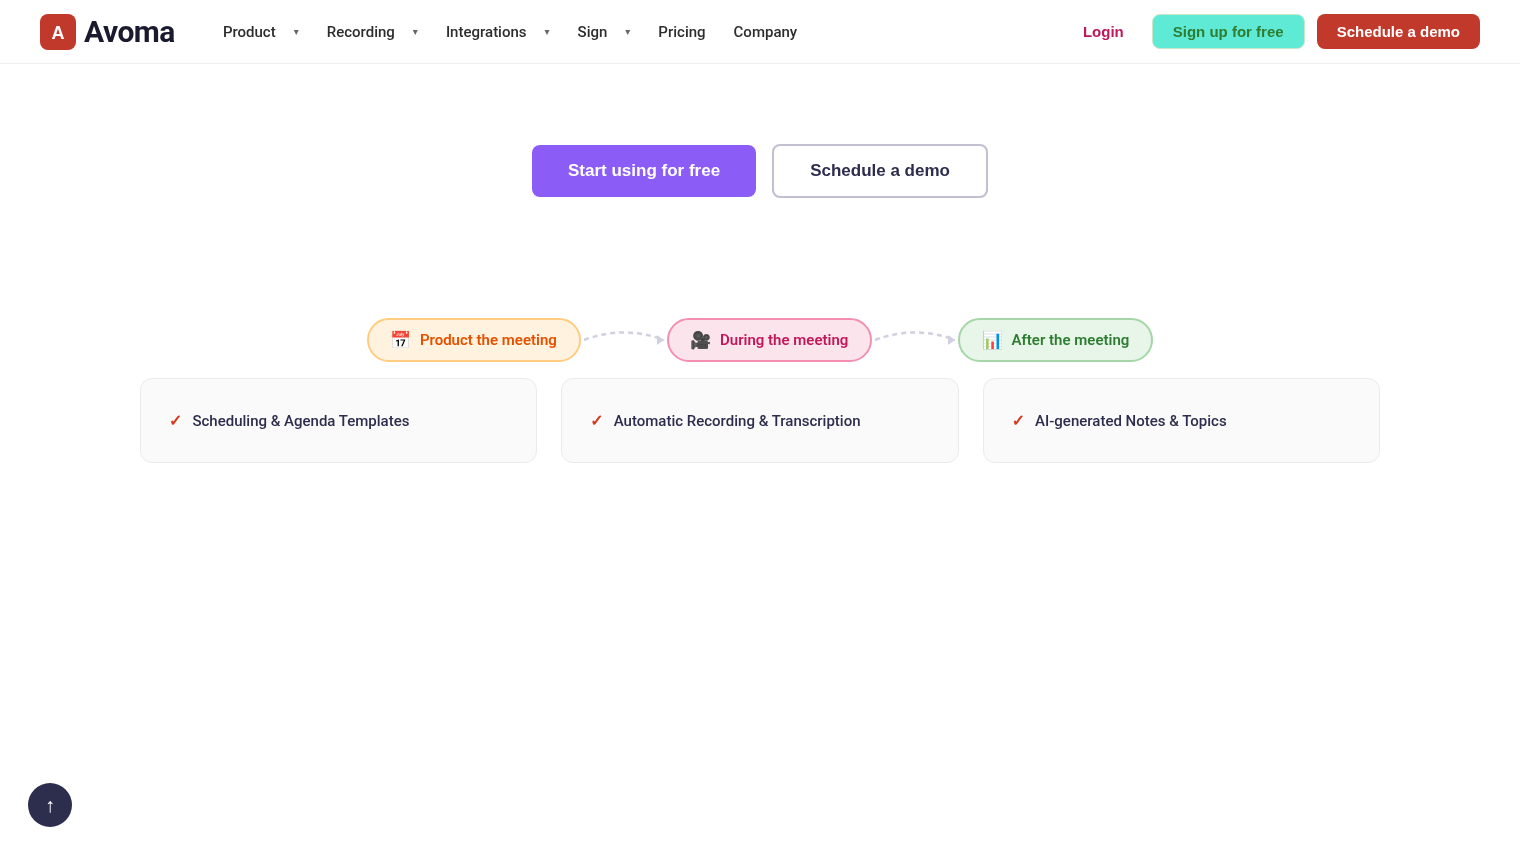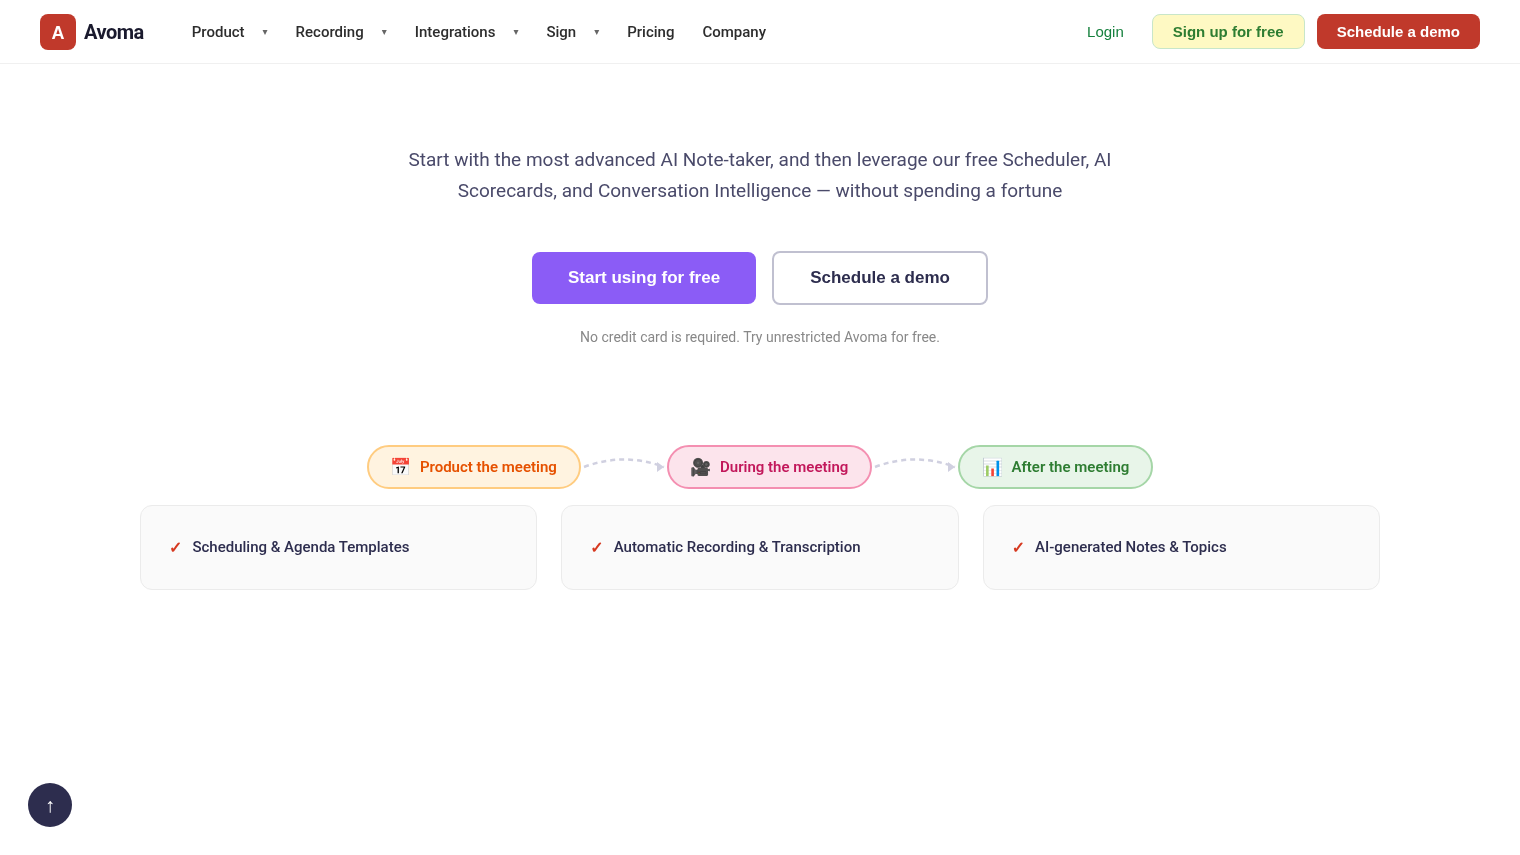--- a/index.html
+++ b/index.html
@@ -31,21 +31,21 @@
     .logo-wrap {
       display: flex;
       align-items: center;
       gap: 8px;
     }
     .logo-icon {
       width: 36px;
       height: 36px;
     }
     .logo-text {
-      font-size: 20px;
+      font-size: 30px;
       font-weight: 700;
       color: #1a1a2e;
       letter-spacing: -0.5px;
     }
     .nav-links {
       display: flex;
       align-items: center;
       gap: 4px;
     }
     .nav-item {
@@ -63,31 +63,31 @@
       font-size: 10px;
       color: #666;
     }
     .nav-right {
       display: flex;
       align-items: center;
       gap: 12px;
     }
     .btn-login {
       font-size: 15px;
-      font-weight: 400;
-      color: #15803d;
+      font-weight: 700;
+      color: #be185d;
       padding: 8px 16px;
       cursor: pointer;
       border-radius: 6px;
       background: transparent;
       border: none;
       text-align: right;
     }
     .btn-signup {
-      background: #fef9c3;
+      background: #5eead4;
       color: #2e7d32;
       border: 1.5px solid #c8e6c9;
       border-radius: 8px;
       padding: 8px 20px;
       font-size: 15px;
       font-weight: 600;
       cursor: pointer;
     }
     .btn-demo-nav {
       background: #c0392b;
@@ -314,27 +314,25 @@
     </div>
   </div>
   <div class="nav-right">
     <button class="btn-login">Login</button>
     <button class="btn-signup">Sign up for free</button>
     <button class="btn-demo-nav">Schedule a demo</button>
   </div>
 </nav>
 
 <section class="hero">
-  <p class="hero-subtitle">Start with the most advanced AI Note-taker, and then leverage our free Scheduler, AI Scorecards, and Conversation Intelligence — without spending a fortune</p>
 
   <div class="cta-row">
     <button class="btn-cta-primary">Start using for free</button>
     <button class="btn-cta-secondary">Schedule a demo</button>
   </div>
-  <p class="hero-note">No credit card is required. Try unrestricted Avoma for free.</p>
 </section>
 
 <div class="features-section">
   <div class="features-pills">
 
     <div class="pill pill-before">
       <span class="pill-icon">📅</span>
       <span>Product the meeting</span>
     </div>
 

